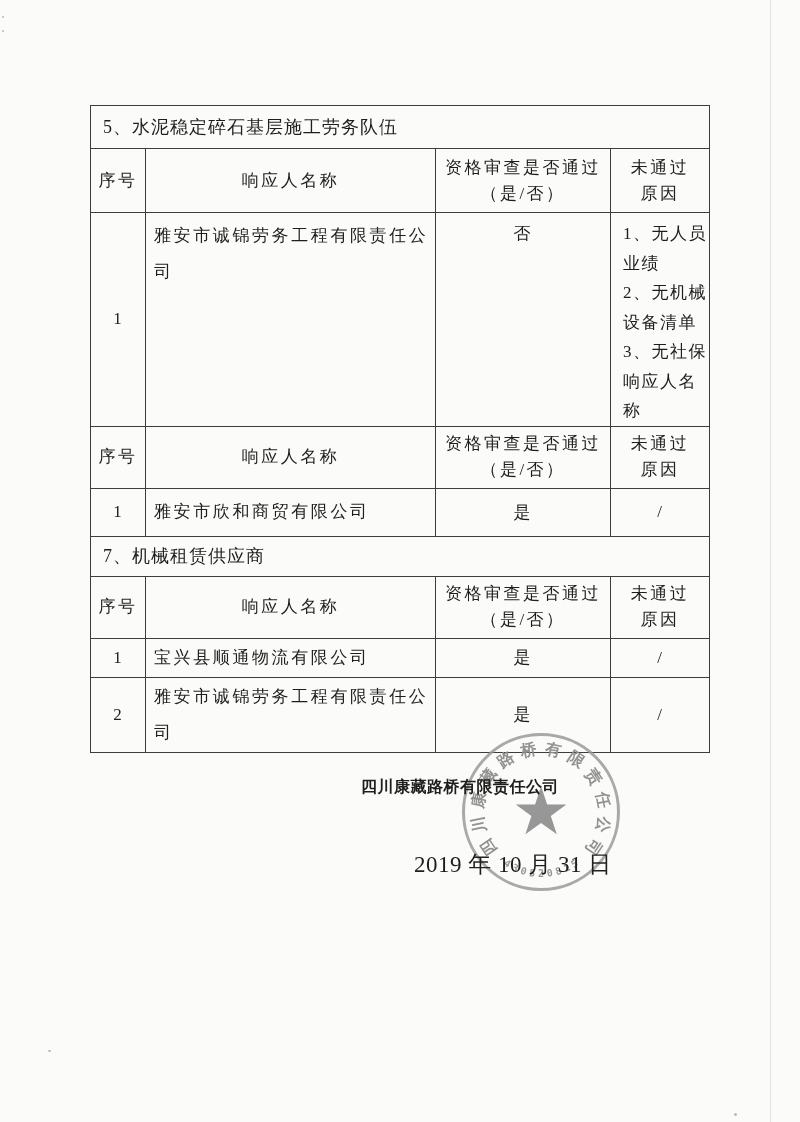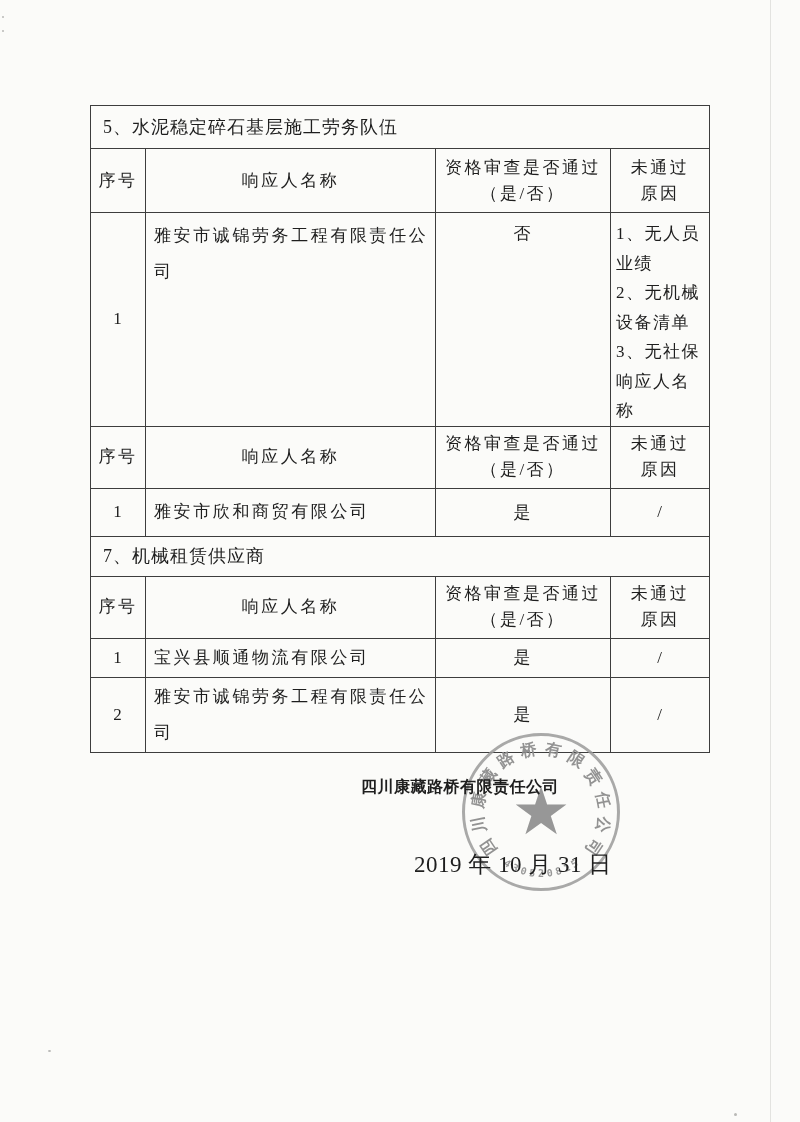--- a/index.html
+++ b/index.html
@@ -41,21 +41,21 @@
   td.cell-serial { text-align:center; letter-spacing:1px; }
   td.cell-name   { padding-left:8px; letter-spacing:2.6px; line-height:36px; }
   td.cell-pass   { text-align:center; letter-spacing:2px; }
   td.cell-fail   { text-align:center; letter-spacing:1px; }
 
   tr.tall-row td { vertical-align:top; }
   tr.tall-row td.cell-serial { vertical-align:middle; }
   tr.tall-row td.cell-name { padding-top:5px; }
   tr.tall-row td.cell-pass { padding-top:9px; }
   tr.tall-row td.cell-fail {
-    text-align:left; padding:6px 2px 0 5px;
+    text-align:left; padding:6px 2px 0 12px;
     line-height:29.5px; letter-spacing:1.5px;
   }
 
   
   .sig-company {
     position:absolute; left:361px; top:777px;
     font-size:16px; font-weight:600; letter-spacing:0.5px;
     z-index:3; white-space:nowrap;
   }
   .sig-date {

